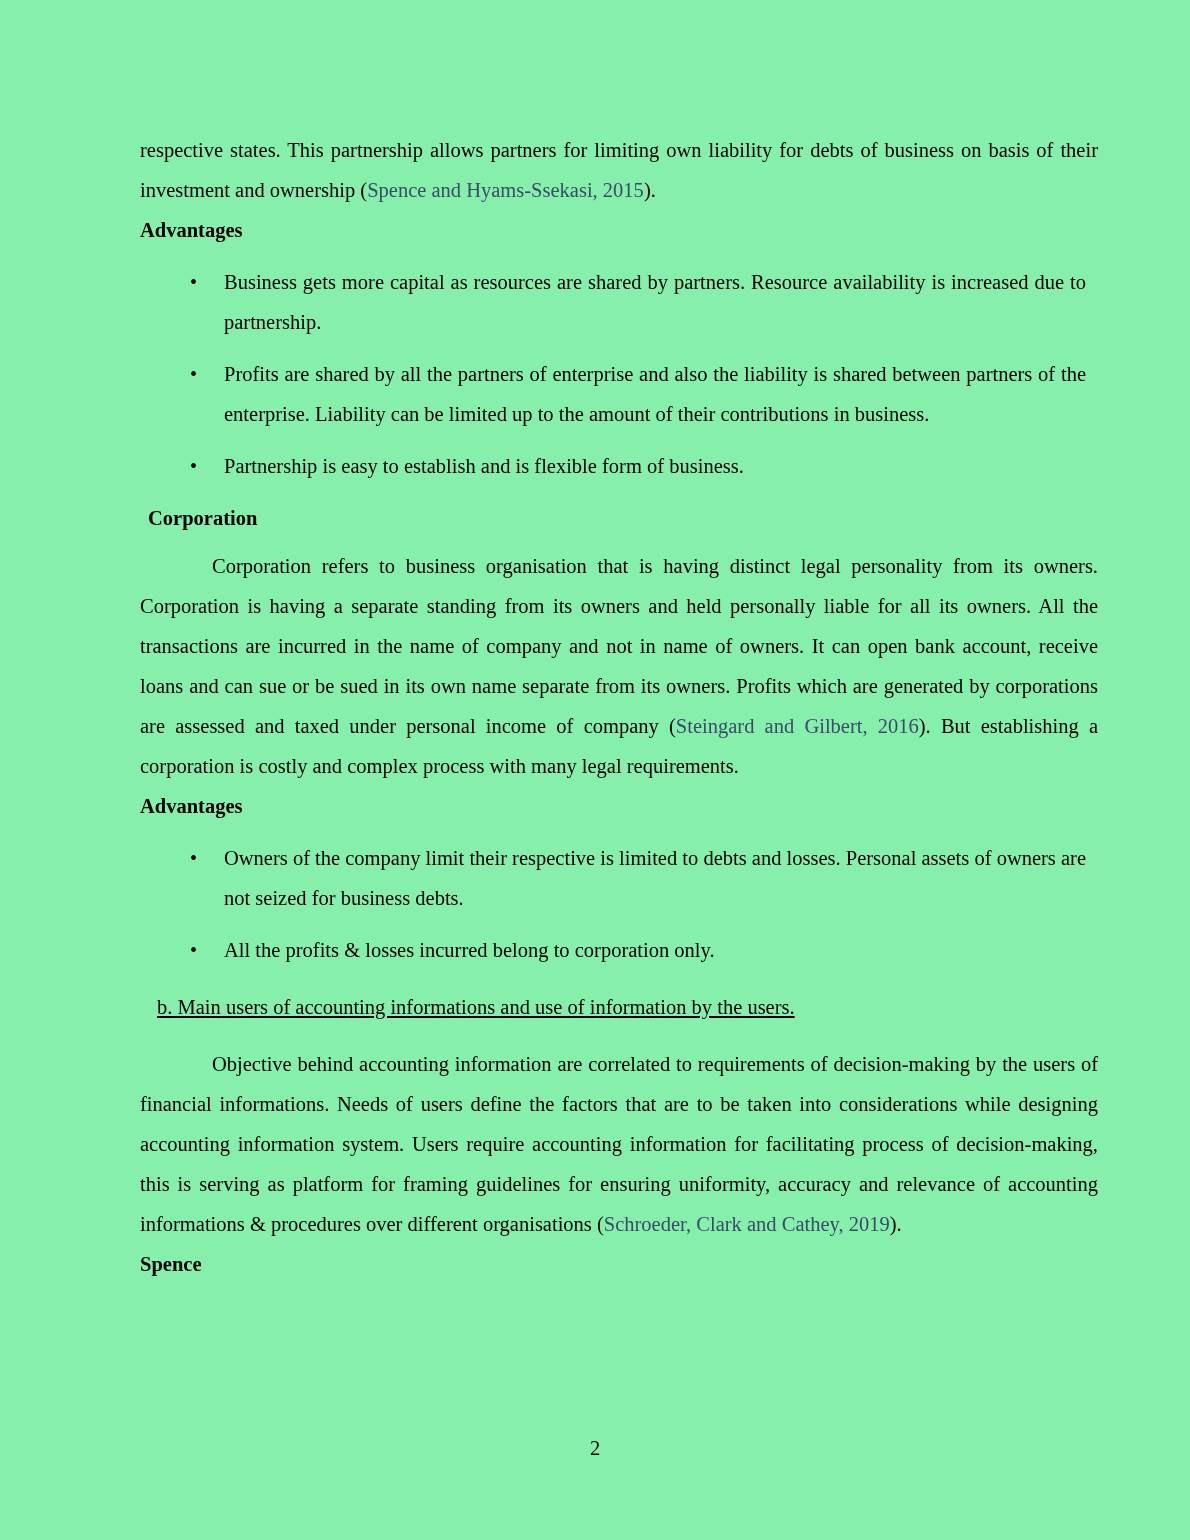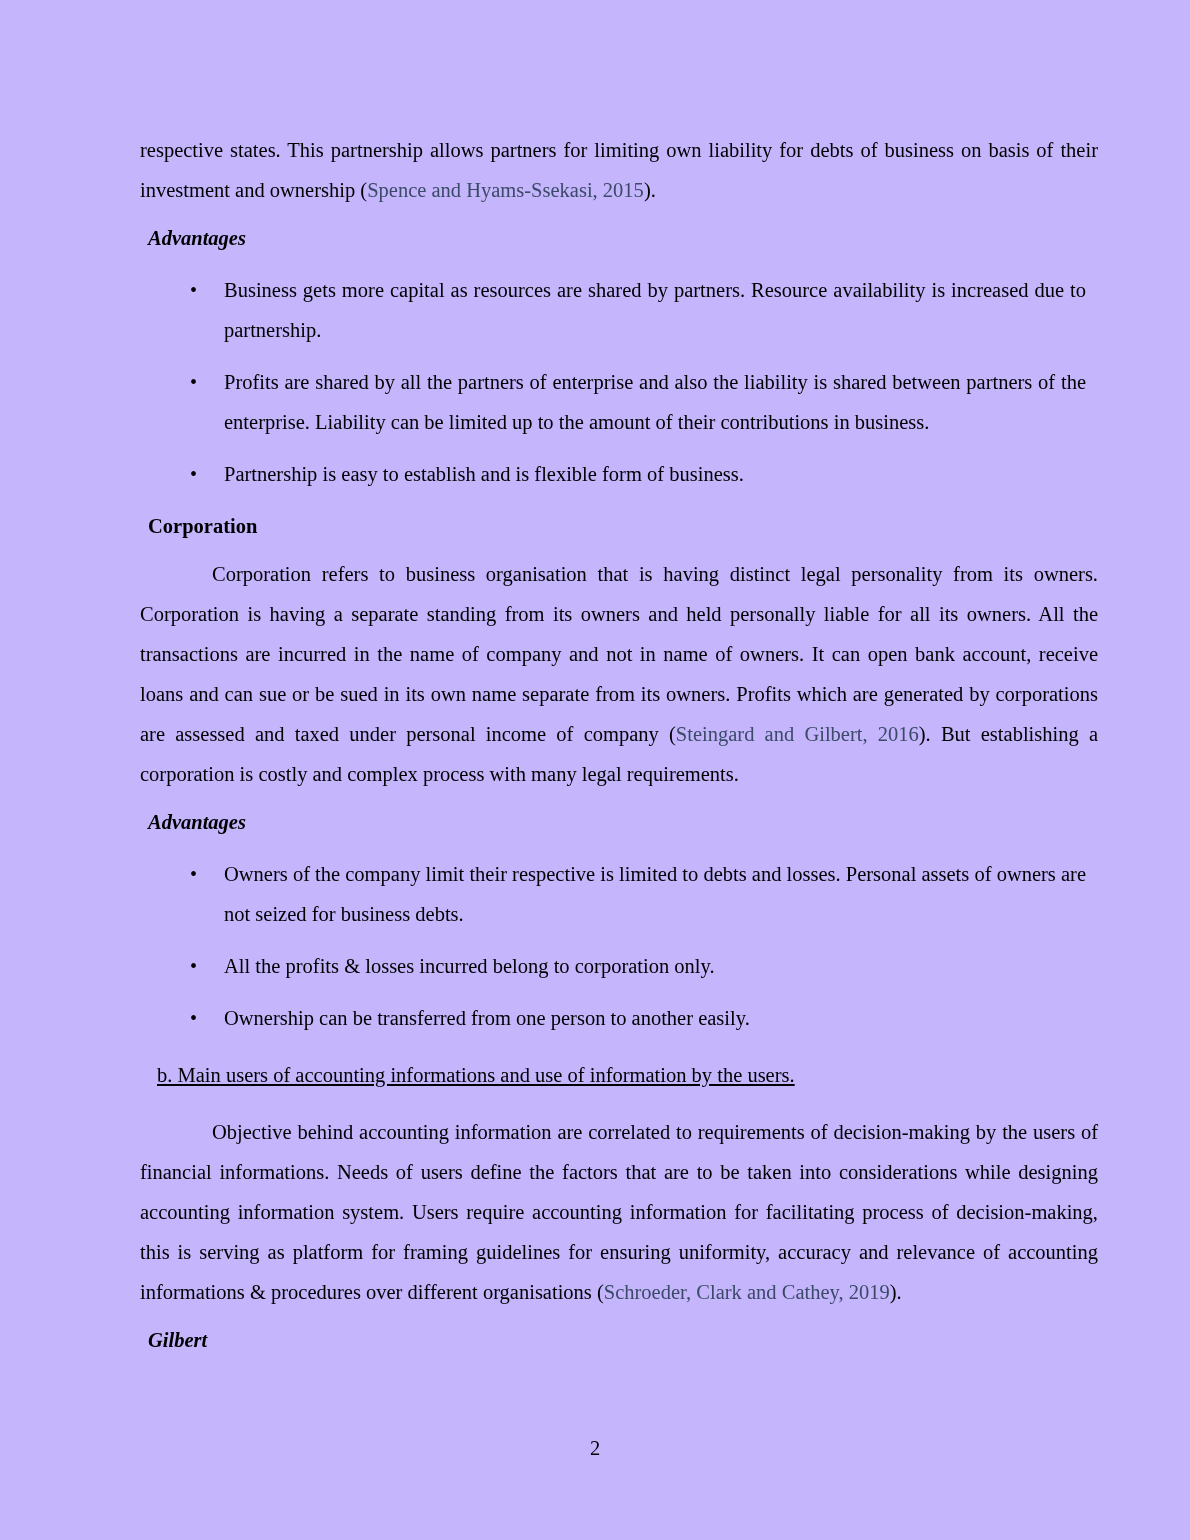--- a/index.html
+++ b/index.html
@@ -9,40 +9,39 @@
   }
   body {
     font-family: "Liberation Serif", "DejaVu Serif", serif;
     color: #000000;
   }
   .page {
     position: relative;
     width: 1190px;
     height: 1540px;
     margin: 0 auto;
-    background: #c4b5fd;
+    background: #86efac;
     box-sizing: border-box;
     padding: 130px 92px 40px 140px;
   }
   .body-text {
     font-size: 20.5px;
     line-height: 40px;
     text-align: justify;
     text-justify: inter-word;
     margin: 0;
   }
   .para-indent {
     text-indent: 72px;
   }
   .heading-italic {
     font-size: 20.5px;
     line-height: 40px;
-    font-style: italic;
     font-weight: bold;
-    margin: 8px;
+    margin: 0;
   }
   .heading-bold {
     font-size: 20.5px;
     line-height: 40px;
     font-weight: bold;
     margin: 8px;
   }
   .heading-underline {
     font-size: 20.5px;
     line-height: 40px;
@@ -101,24 +100,23 @@
 
   <p class="heading-bold">Corporation</p>
 
   <p class="body-text para-indent"><span>Corporation refers to business organisation that is having distinct legal personality from its owners. Corporation is having a separate standing from its owners and held personally liable for all its owners. All the transactions are incurred in the name of company and not in name of owners. It can open bank account, receive loans and can sue or be sued in its own name separate from its owners. Profits which are generated by corporations are assessed and taxed under personal income of company (</span><span class="cite">Steingard and Gilbert,  2016</span><span>). But establishing a corporation is costly and complex process with many legal requirements.</span></p>
 
   <p class="heading-italic">Advantages</p>
 
   <ul class="bullets">
     <li>Owners of the company limit their respective is limited to debts and losses. Personal assets of owners are not seized for business debts.</li>
     <li>All the profits &amp; losses incurred belong to corporation only.</li>
-    <li>Ownership can be transferred from one person to another easily.</li>
   </ul>
 
   <p class="heading-underline">b. Main users of accounting informations and use of information by the users.</p>
 
   <p class="body-text para-indent"><span>Objective behind accounting information are correlated to requirements of decision-making by the users of financial informations. Needs of users define the factors that are to be taken into considerations while designing accounting information system. Users require accounting information for facilitating process of decision-making, this is serving as platform for framing guidelines for ensuring uniformity, accuracy and relevance of accounting informations &amp; procedures over different organisations (</span><span class="cite">Schroeder,  Clark and Cathey,  2019</span><span>).</span></p>
 
-  <p class="heading-italic">Gilbert</p>
+  <p class="heading-italic">Spence</p>
 
   <div class="page-number">2</div>
 
 </div>
 
 </body></html>

